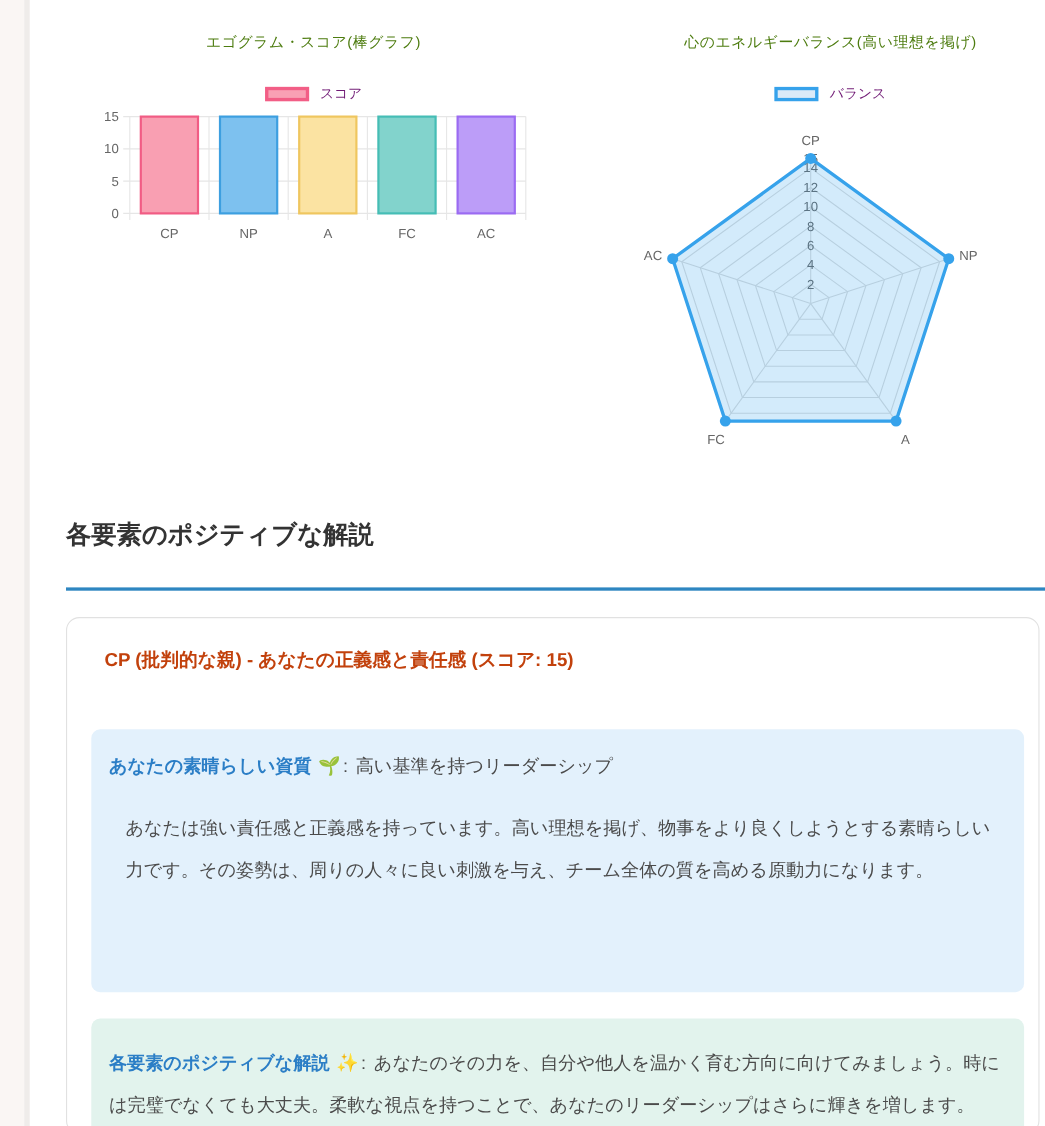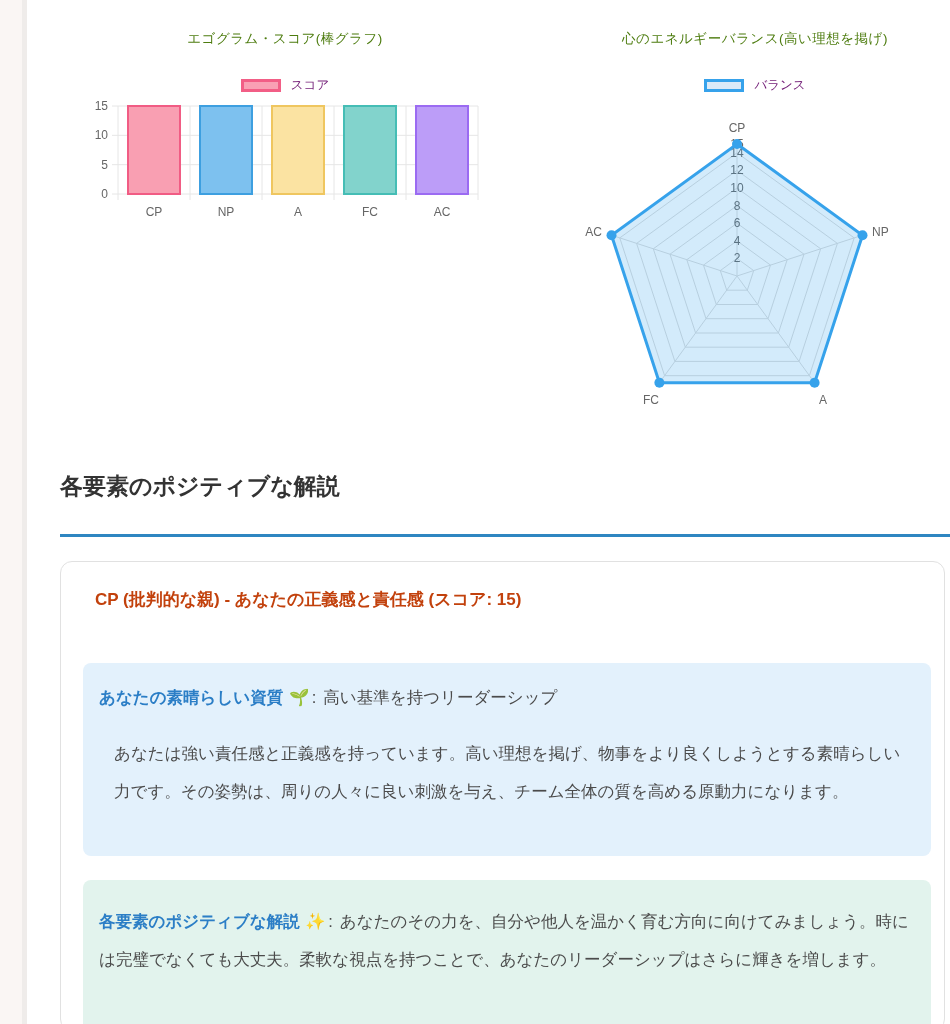--- a/index.html
+++ b/index.html
@@ -16,21 +16,21 @@
   .swatch{display:inline-block;width:40px;height:13px;box-sizing:border-box;}
   svg text.tick{font-size:12px;fill:#666;font-family:"Liberation Sans","DejaVu Sans",sans-serif;}
 
   
   .heading{position:absolute;left:60px;top:471px;font-size:23px;font-weight:bold;color:#333;}
   .rule{position:absolute;left:60px;top:534px;width:890px;height:3px;background:#2e86c1;}
   .card{position:absolute;left:60px;top:561px;width:885px;height:470px;box-sizing:border-box;
         border:1px solid #e1e1e1;border-radius:12px;background:#fff;padding:26px 0 0 0;overflow:hidden;}
   .card-title{margin:0 24px 0 34px;font-size:17px;font-weight:bold;color:#c2410c;}
   .box{margin-left:22px;width:848px;box-sizing:border-box;border-radius:8px;overflow:hidden;}
-  .box-blue{margin-top:52px;height:193px;background:#e3f1fc;padding:22px 20px 0 16px;}
+  .box-blue{margin-top:52px;height:239px;background:#e3f1fc;padding:22px 20px 0 16px;}
   .box-green{margin-top:24px;height:160px;background:#e2f3ed;padding:22px 20px 0 16px;}
   .box-label{font-size:16.5px;font-weight:bold;color:#2b7ec6;}
   .emoji{font-size:16.5px;margin:0 2px 0 6px;}
   .sep{font-size:16.5px;color:#4b4b4b;margin-right:7px;}
   .box-line{line-height:24px;}
   .box-summary{font-size:16.5px;color:#4b4b4b;}
   .box-body{margin:24px 0 0 15px;font-size:16.5px;color:#4b4b4b;line-height:38px;}
   .box-green .box-body{margin:0;}
 </style>
 </head>

